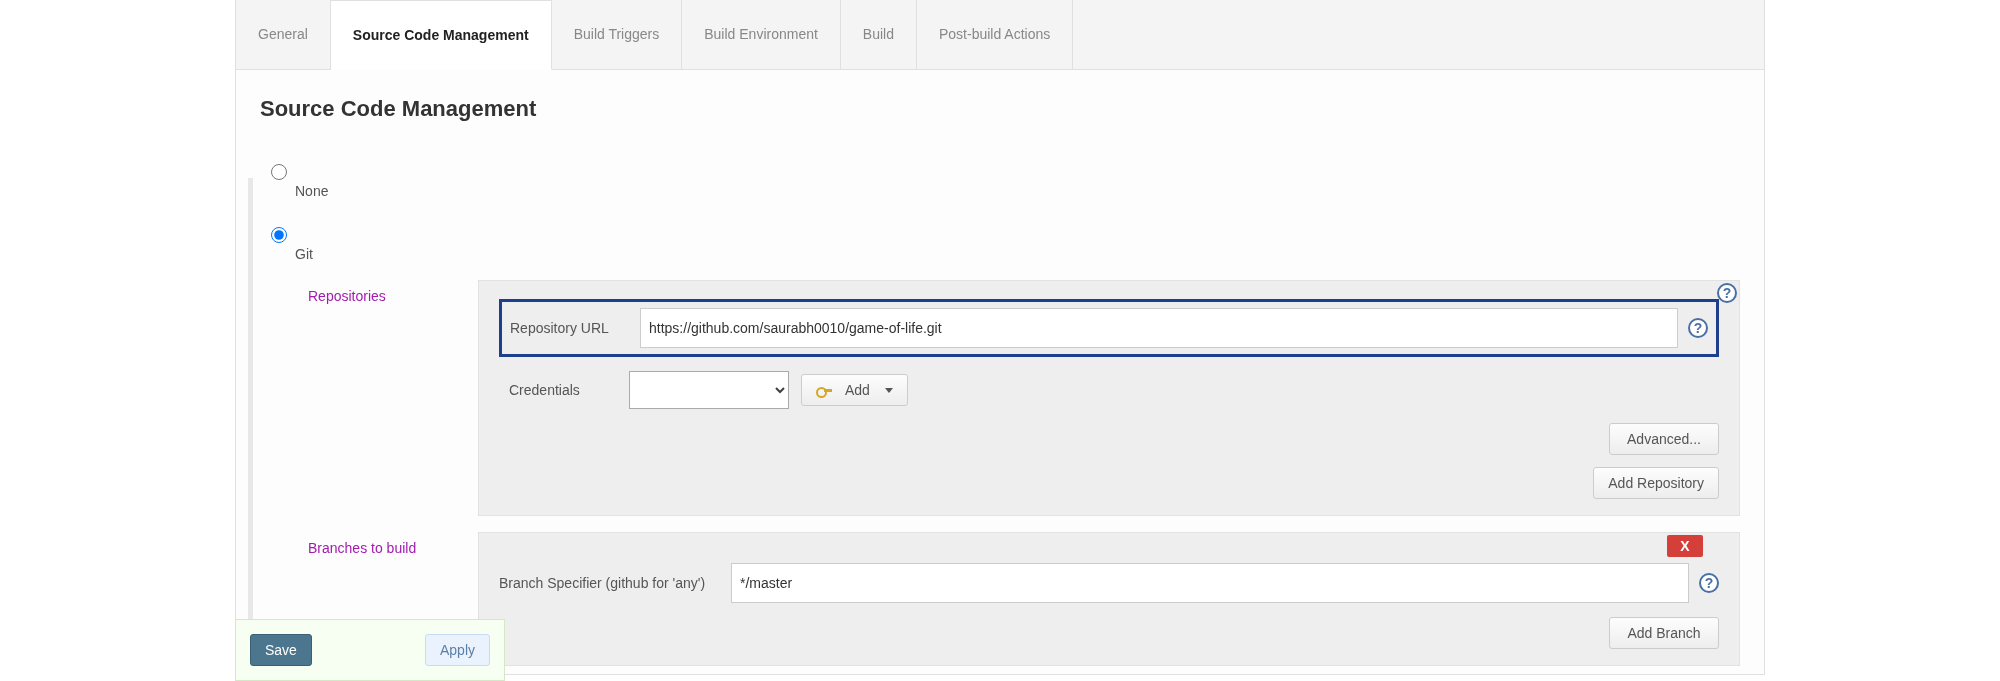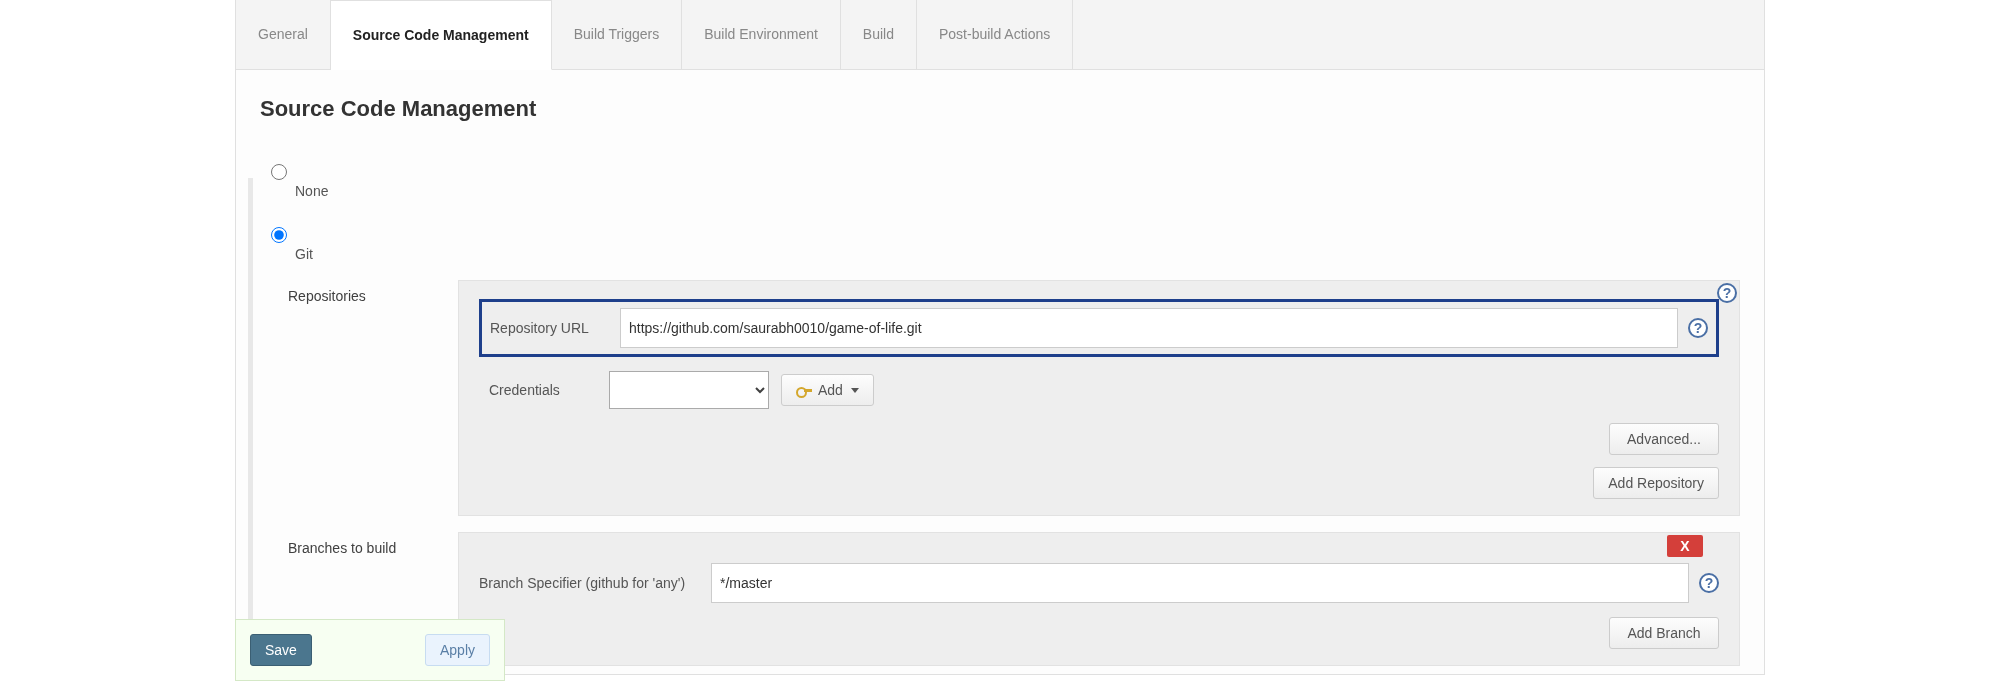--- a/index.html
+++ b/index.html
@@ -67,22 +67,23 @@
     cursor: pointer;
     margin-top: 41px;
   }
   .subsection {
     display: flex;
     align-items: flex-start;
     margin: 18px 0 0 28px;
   }
   .subsection-label-col {
     width: 170px;
-    color: #404040;
+    color: #a21caf;
     padding-top: 8px;
+    margin-left: 20px;
   }
   .subsection-body {
     flex: 1;
     background: #eeeeee;
     border: 1px solid #e2e2e2;
     padding: 22px 20px 16px 20px;
     position: relative;
     min-height: 60px;
   }
   .field-row {
@@ -133,21 +134,21 @@
     padding: 0 14px;
     border: 1px solid #ccc;
     background: linear-gradient(#fdfdfd,#ededed);
     color: #555;
     font-size: 14px;
     cursor: pointer;
     border-radius: 3px;
   }
   .btn-add-cred {
     margin-left: 12px;
-    gap: 6px;
+    gap: 13px;
   }
   .key-icon {
     width: 16px; height: 10px; display:inline-block; position:relative;
   }
   .key-icon::before {
     content:''; position:absolute; left:0; top:2px; width:7px; height:7px;
     border:2px solid #d4a72c; border-radius:50%;
   }
   .key-icon::after {
     content:''; position:absolute; left:8px; top:4px; width:8px; height:3px;

